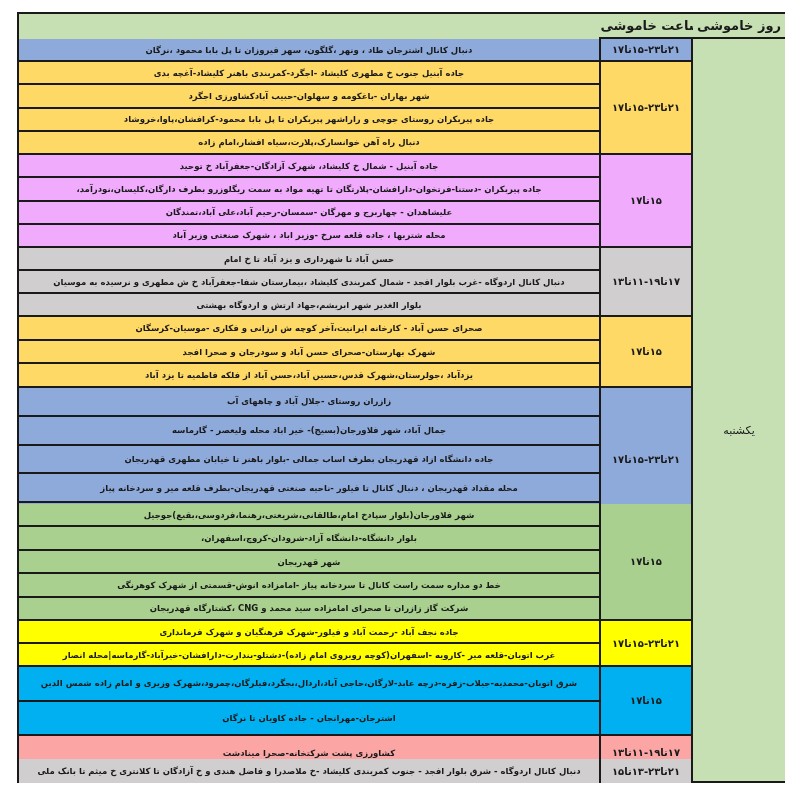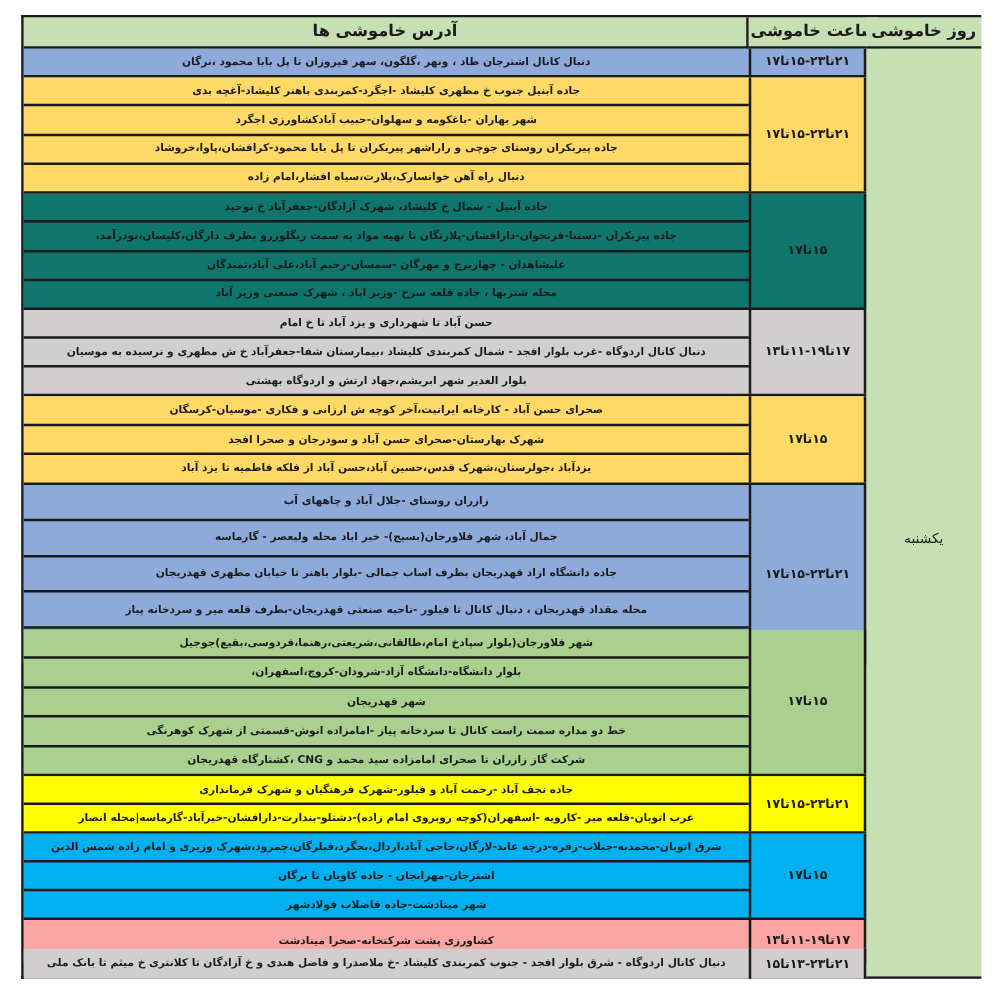--- a/index.html
+++ b/index.html
@@ -109,21 +109,20 @@
       border-bottom: 2px solid #1a1a1a;
       box-sizing: border-box;
       padding: 0 4px;
     }
     .addr-row:last-child { border-bottom: none; }
   </style>
 </head>
 <body>
 
 <div id="schedule">
-  <div class="hdr hdr-addr">آدرس خاموشی ها</div>
   <div class="hdr hdr-time">ساعت خاموشی</div>
   <div class="hdr hdr-day">روز خاموشی</div>
 
   <div class="day-cell">
     <div class="day-label">یکشنبه</div>
   </div>
 
   <div id="groups-container">
       <div class="group" style="top: 25px; height: 23px; background: rgb(142, 170, 219);">
         <div class="addr-col">
@@ -133,21 +132,21 @@
       </div>
       <div class="group" style="top: 48px; height: 93px; background: rgb(255, 217, 102); padding-left: 12px;">
         <div class="addr-col">
           <div class="addr-row">جاده آبنیل جنوب خ مطهری کلیشاد -اجگرد-کمربندی باهنر کلیشاد-آغچه بدی</div>
           <div class="addr-row">شهر بهاران -باغکومه و سهلوان-حبیب آبادکشاورزی اجگرد</div>
           <div class="addr-row">جاده پیربکران روستای جوچی و راراشهر پیربکران تا پل بابا محمود-کرافشان،پاوا،خروشاد</div>
           <div class="addr-row">دنبال راه آهن خوانسارک،پلارت،سیاه افشار،امام زاده</div>
         </div>
         <div class="time-cell">۲۱تا۲۳-۱۵تا۱۷</div>
       </div>
-      <div class="group" style="top: 141px; height: 93px; background: #0f766e;">
+      <div class="group" style="top: 141px; height: 93px; background: #f0abfc;">
         <div class="addr-col">
           <div class="addr-row">جاده آبنیل - شمال خ کلیشاد، شهرک آزادگان-جعفرآباد خ توحید</div>
           <div class="addr-row">جاده پیربکران -دستنا-فرتخوان-دارافشان-پلارتگان تا تهیه مواد به سمت ریگلوزرو بطرف دارگان،کلیسان،نودرآمد،</div>
           <div class="addr-row">علیشاهدان - چهاربرج و مهرگان -سمسان-رحیم آباد،علی آباد،تمندگان</div>
           <div class="addr-row">محله شتربها ، جاده قلعه سرخ -وزیر اباد ، شهرک صنعتی وزیر آباد</div>
         </div>
         <div class="time-cell">۱۵تا۱۷</div>
       </div>
       <div class="group" style="top: 234px; height: 69px; background: rgb(208, 206, 206);">
         <div class="addr-col">
@@ -189,21 +188,20 @@
         <div class="addr-col">
           <div class="addr-row">جاده نجف آباد -رحمت آباد و فیلور-شهرک فرهنگیان و شهرک فرمانداری</div>
           <div class="addr-row">غرب اتوبان-قلعه میر -کارویه -اسفهران(کوچه روبروی امام زاده)-دشتلو-بندارت-دارافشان-خیرآباد-گارماسه|محله انصار</div>
         </div>
         <div class="time-cell">۲۱تا۲۳-۱۵تا۱۷</div>
       </div>
       <div class="group" style="top: 653px; height: 69px; background: rgb(0, 176, 240);">
         <div class="addr-col">
           <div class="addr-row">شرق اتوبان-محمدیه-جیلاب-زفره-درچه عابد-لارگان،حاجی آباد،اردال،بجگرد،فیلرگان،چمرود،شهرک وزیری و امام زاده شمس الدین</div>
           <div class="addr-row">اشترجان-مهرانجان - جاده کاویان تا نرگان</div>
-          <div class="addr-row">شهر مینادشت-جاده فاضلاب فولادشهر</div>
         </div>
         <div class="time-cell">۱۵تا۱۷</div>
       </div>
       <div class="group" style="top: 722px; height: 35px; background: #fca5a5;">
         <div class="addr-col">
           <div class="addr-row">کشاورزی پشت شرکتخانه-صحرا مینادشت</div>
         </div>
         <div class="time-cell">۱۷تا۱۹-۱۱تا۱۳</div>
       </div>
       <div class="group" style="top: 745px; height: 24px; background: rgb(208, 206, 206); border-bottom: none;">

